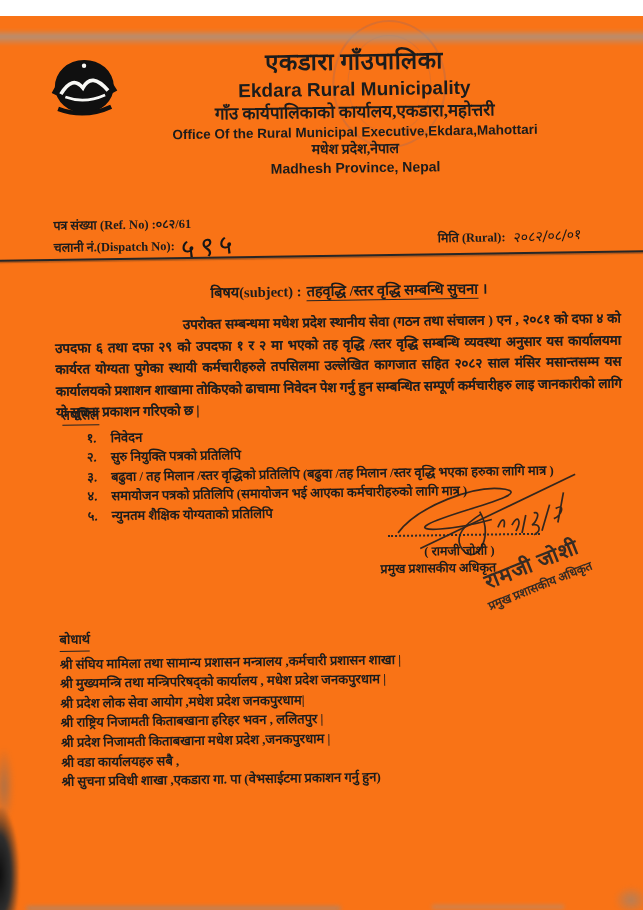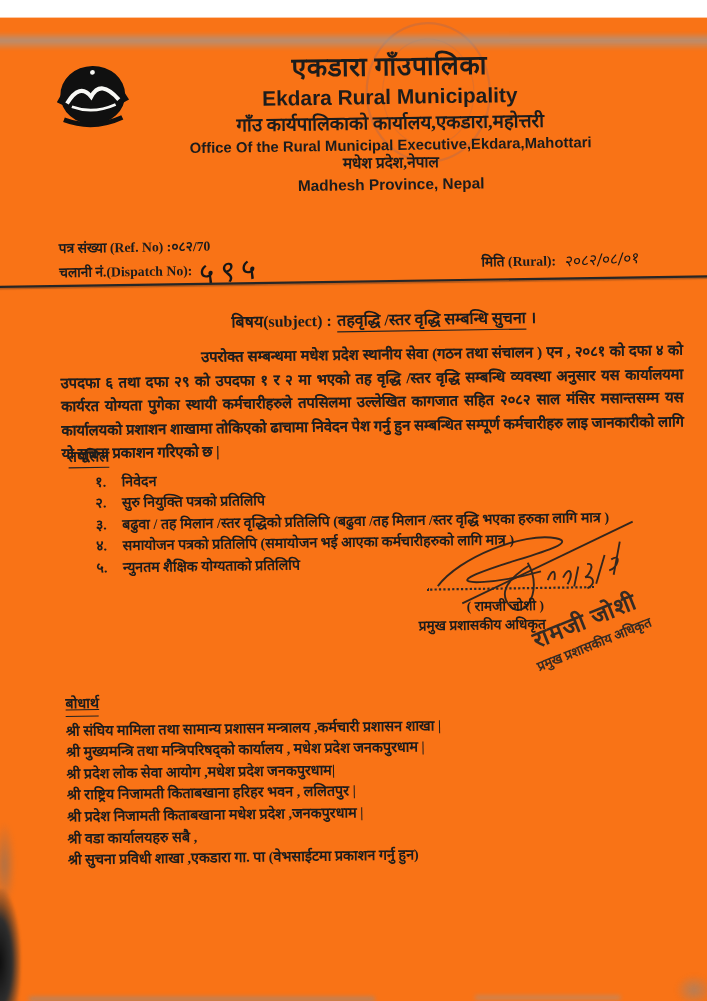--- a/index.html
+++ b/index.html
@@ -79,21 +79,21 @@
   .sig-title{ position:absolute; top:75px; left:8px; font-size:12.5px; font-weight:700; }
   .stamp{
     position:absolute; top:66px; left:62px; width:200px; text-align:center;
     transform:rotate(-21deg); color:#262626; opacity:.92;
   }
   .stamp-name{ font-size:21px; font-weight:800; letter-spacing:1px; }
   .stamp-title{ font-size:12px; font-weight:700; margin-top:1px; }
 
   
   .bodh{ position:absolute; top:610px; left:56px; font-size:13px; font-weight:700; line-height:19.6px; }
-  .bodh .head{ display:inline-block; border-bottom:1.6px solid #222; padding-bottom:1px; margin-bottom:3px;text-decoration:underline; }
+  .bodh .head{ display:inline-block; border-bottom:1.6px solid #222; padding-bottom:1px; margin-bottom:3px; }
   .b-item{ white-space:nowrap; }
 
   
   .smudge-dark{
     position:absolute; left:-9px; bottom:10px; width:28px; height:108px;
     background:radial-gradient(ellipse at 28% 62%, #0c0c0c 0%, #2e2e2e 42%, rgba(70,70,70,0) 74%);
     filter:blur(1px); z-index:6;
   }
   .smudge-soft{
     position:absolute; left:-6px; bottom:100px; width:20px; height:80px;
@@ -132,21 +132,21 @@
       <div class="t-np-main">एकडारा गाँउपालिका</div>
       <div class="t-en-main">Ekdara Rural Municipality</div>
       <div class="t-np-office">गाँउ कार्यपालिकाको कार्यालय,एकडारा,महोत्तरी</div>
       <div class="t-en-office">Office Of the Rural Municipal Executive,Ekdara,Mahottari</div>
       <div class="t-np-prov">मधेश प्रदेश,नेपाल</div>
       <div class="t-en-prov">Madhesh Province, Nepal</div>
     </div>
 
     <div class="meta-left">
       <div>
-        <span>पत्र संख्या (Ref. No) :</span><span>०८२/70</span>
+        <span>पत्र संख्या (Ref. No) :</span><span>०८२/61</span>
       </div>
       <div>
         <span>चलानी नं.(Dispatch No):</span><span class="hand-big">५९५</span>
       </div>
     </div>
     <div class="meta-date">
       <span>मिति (Rural):</span><span class="hand-sm">२०८२/०८/०१</span>
     </div>
     <div class="rule"></div>
 

